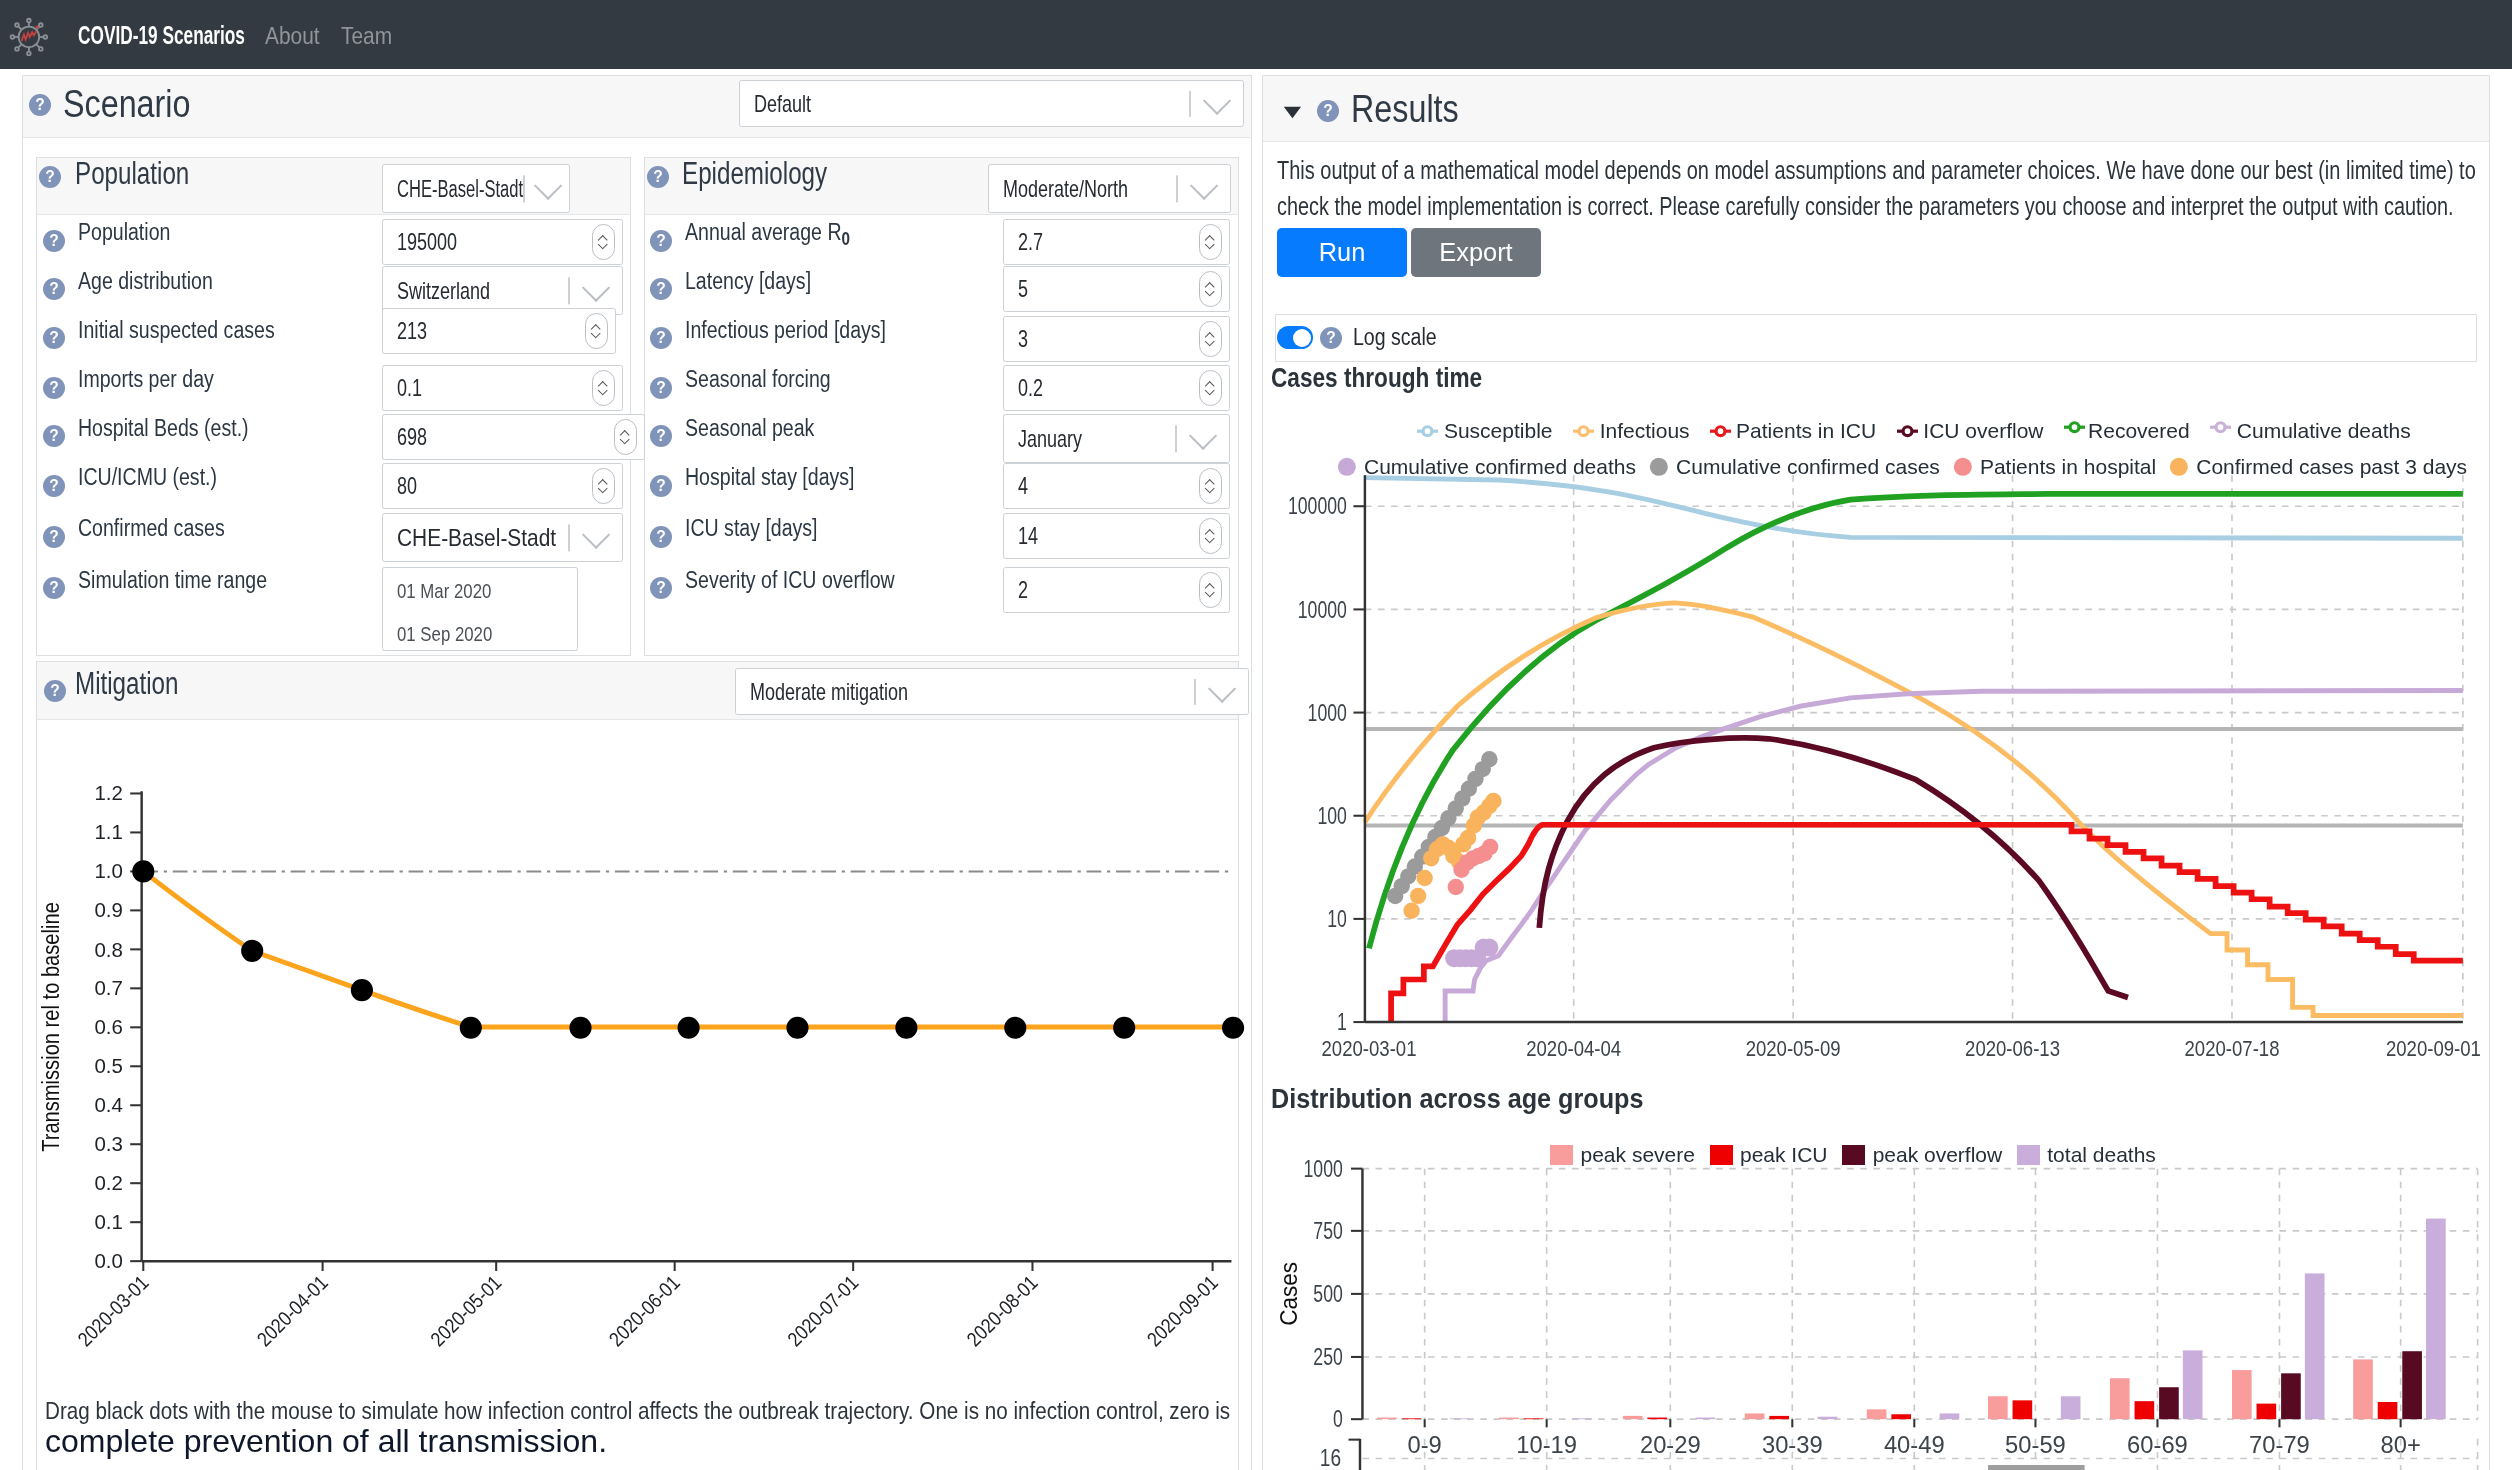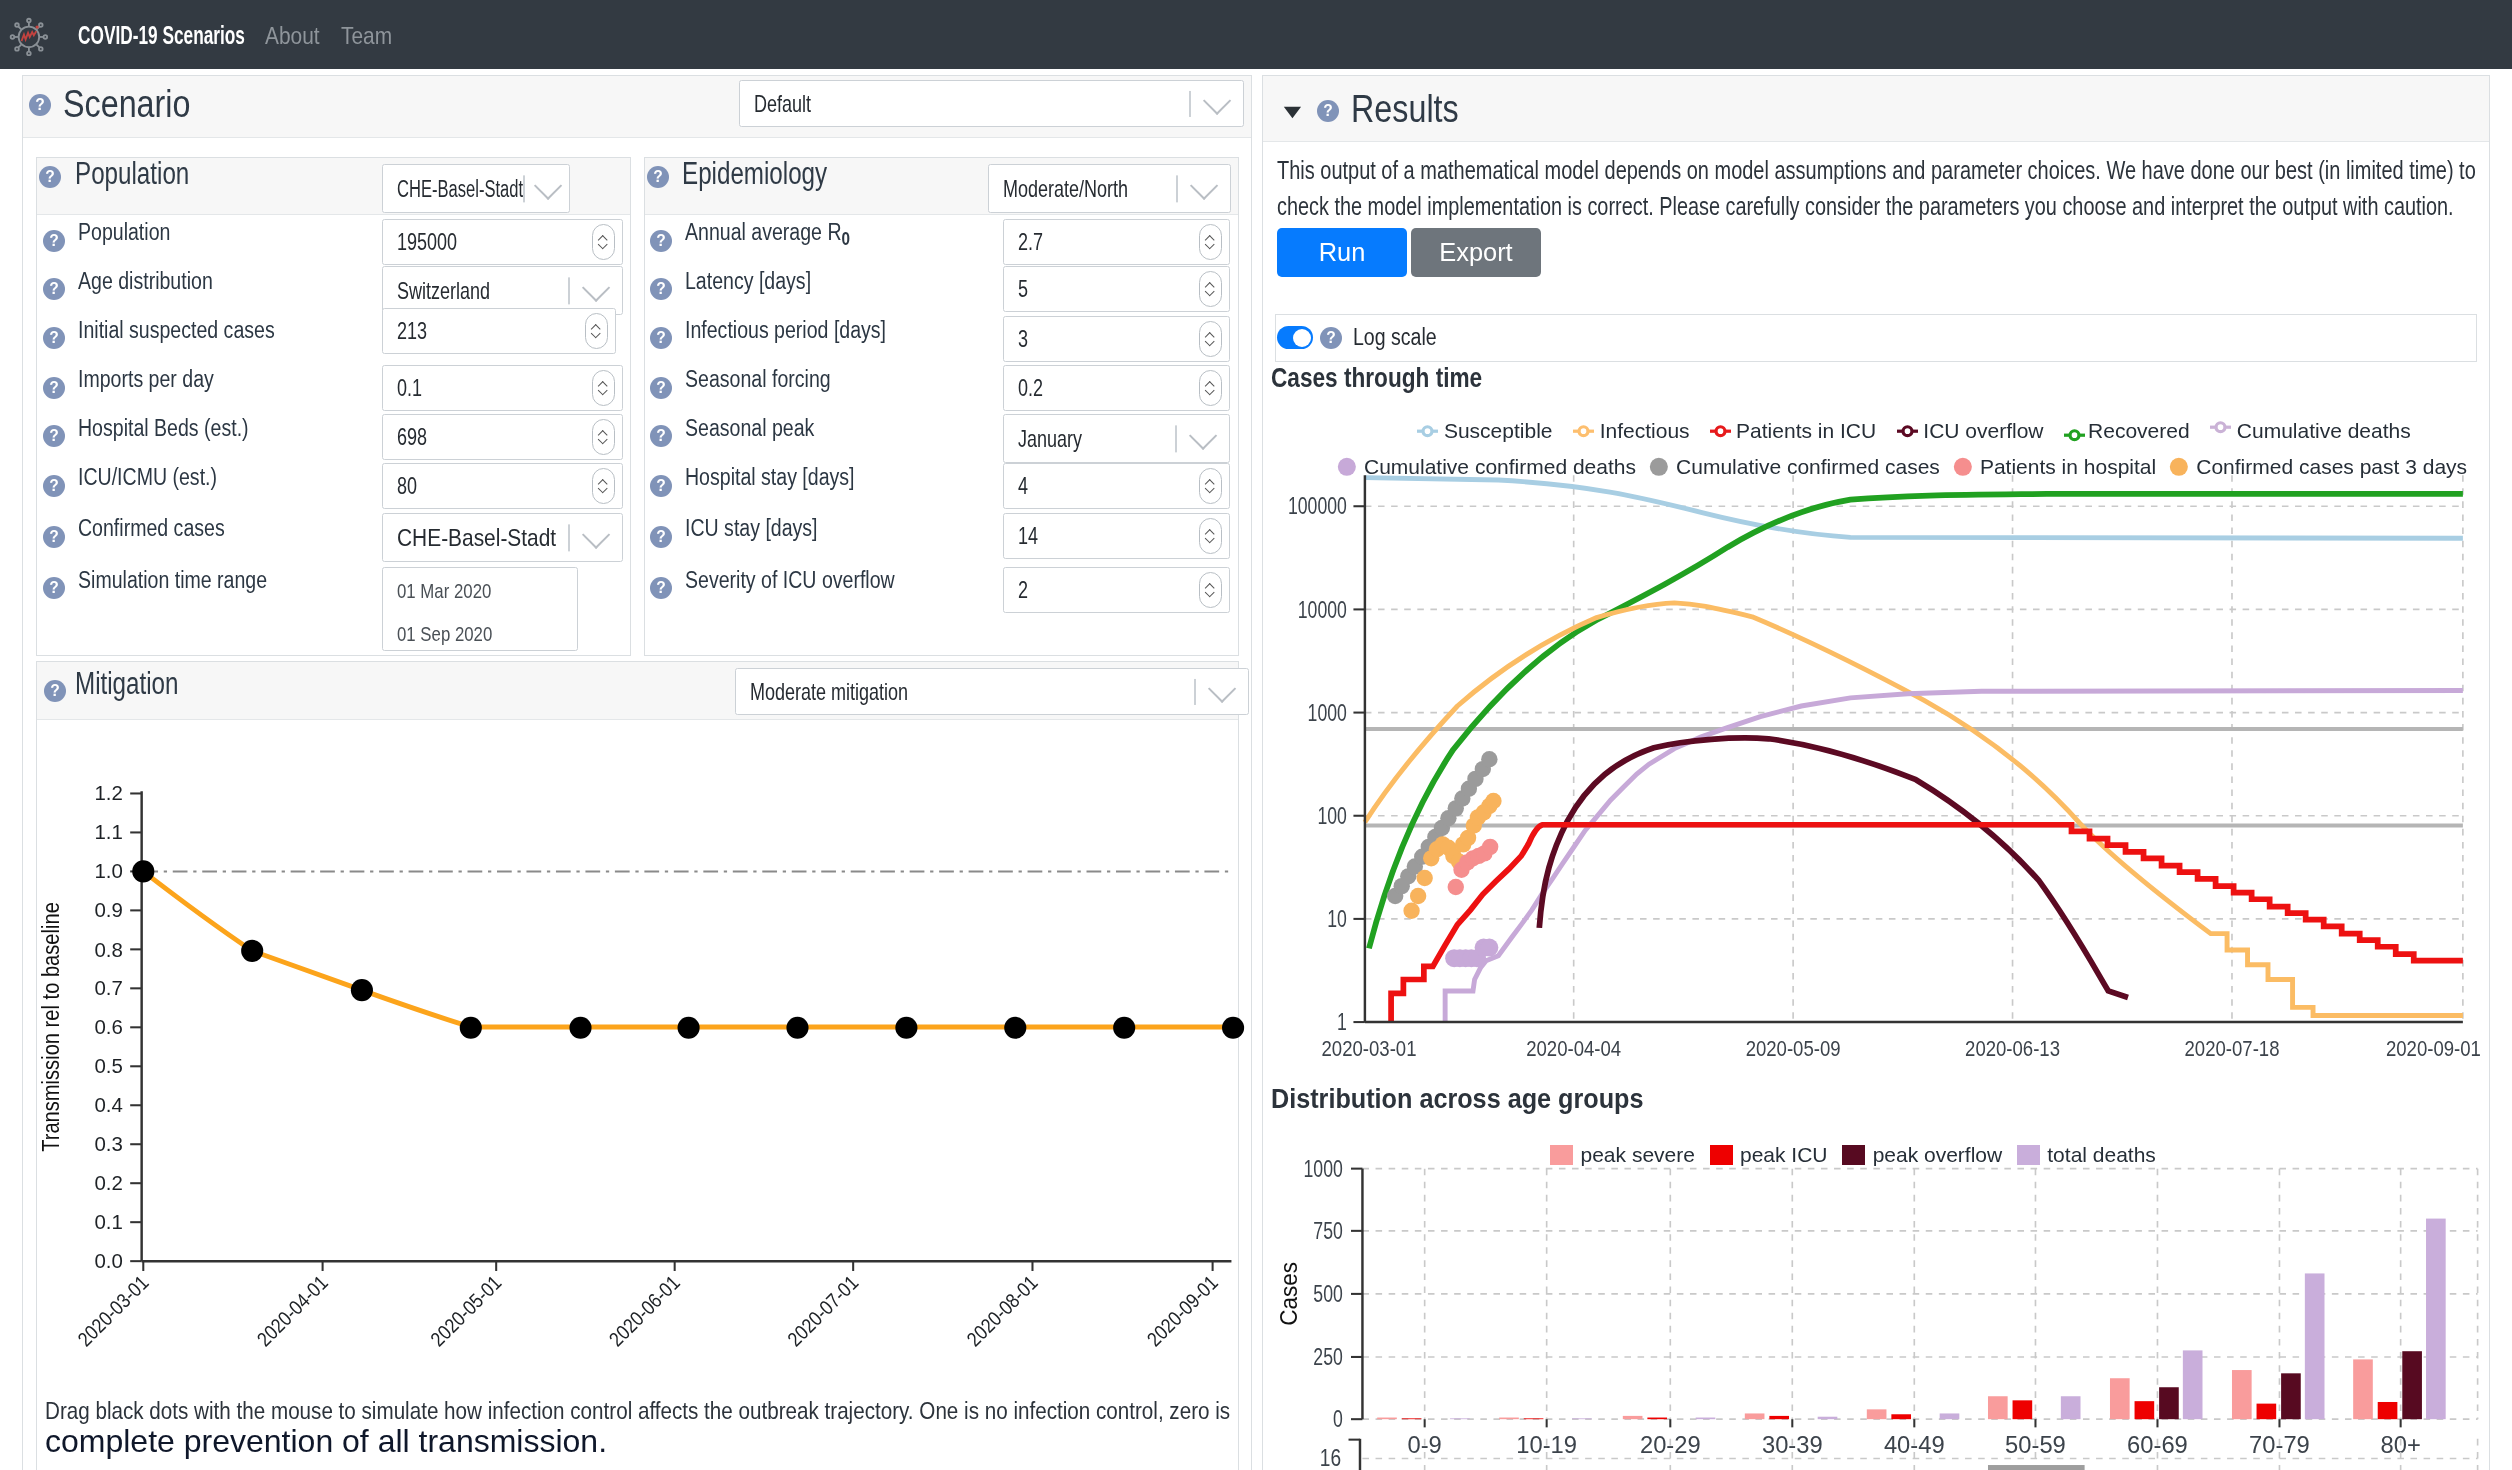--- a/index.html
+++ b/index.html
@@ -144,21 +144,21 @@
 <div class="lbl" style="left:78px;top:366px">Imports per day</div>
 <div class="inp" style="left:382px;top:365px;width:241px;height:46px">
     <span class="itx">0.1</span>
     <span class="spin">
       <i class="up"></i>
       <i class="dn"></i>
     </span>
   </div>
 <div class="qi" style="left:43px;top:425px">?</div>
 <div class="lbl" style="left:78px;top:415px">Hospital Beds (est.)</div>
-<div class="inp" style="left:382px;top:414px;width:241px;height:46px">
+<div class="inp" style="left:382px;top:414px;width:263px;height:46px">
     <span class="itx">698</span>
     <span class="spin">
       <i class="up"></i>
       <i class="dn"></i>
     </span>
   </div>
 <div class="qi" style="left:43px;top:475px">?</div>
 <div class="lbl" style="left:78px;top:464px">ICU/ICMU (est.)</div>
 <div class="inp" style="left:382px;top:463px;width:241px;height:46px">
     <span class="itx">80</span>
@@ -286,21 +286,21 @@
       </svg>
       <span class="lgt">Patients in ICU</span>
     </span>
   <span style="display:flex;align-items:center;gap:5.7px">
       <svg width="21" height="16.4" viewBox="0 0 26 20">
         <line x1="0" y1="10" x2="26" y2="10" stroke="#5c0a23" stroke-width="4"></line>
         <circle cx="13" cy="10" r="5.5" fill="#fff" stroke="#5c0a23" stroke-width="4"></circle>
       </svg>
       <span class="lgt">ICU overflow</span>
     </span>
-  <span style="display:flex;align-items:flex-end;gap:3px">
+  <span style="display:flex;align-items:flex-start;gap:3px">
       <svg width="21" height="16.4" viewBox="0 0 26 20">
         <line x1="0" y1="10" x2="26" y2="10" stroke="#21a121" stroke-width="4"></line>
         <circle cx="13" cy="10" r="5.5" fill="#fff" stroke="#21a121" stroke-width="4"></circle>
       </svg>
       <span class="lgt">Recovered</span>
     </span>
   <span style="display:flex;align-items:flex-start;gap:5.7px">
       <svg width="21" height="16.4" viewBox="0 0 26 20">
         <line x1="0" y1="10" x2="26" y2="10" stroke="#cab2d6" stroke-width="4"></line>
         <circle cx="13" cy="10" r="5.5" fill="#fff" stroke="#cab2d6" stroke-width="4"></circle>

